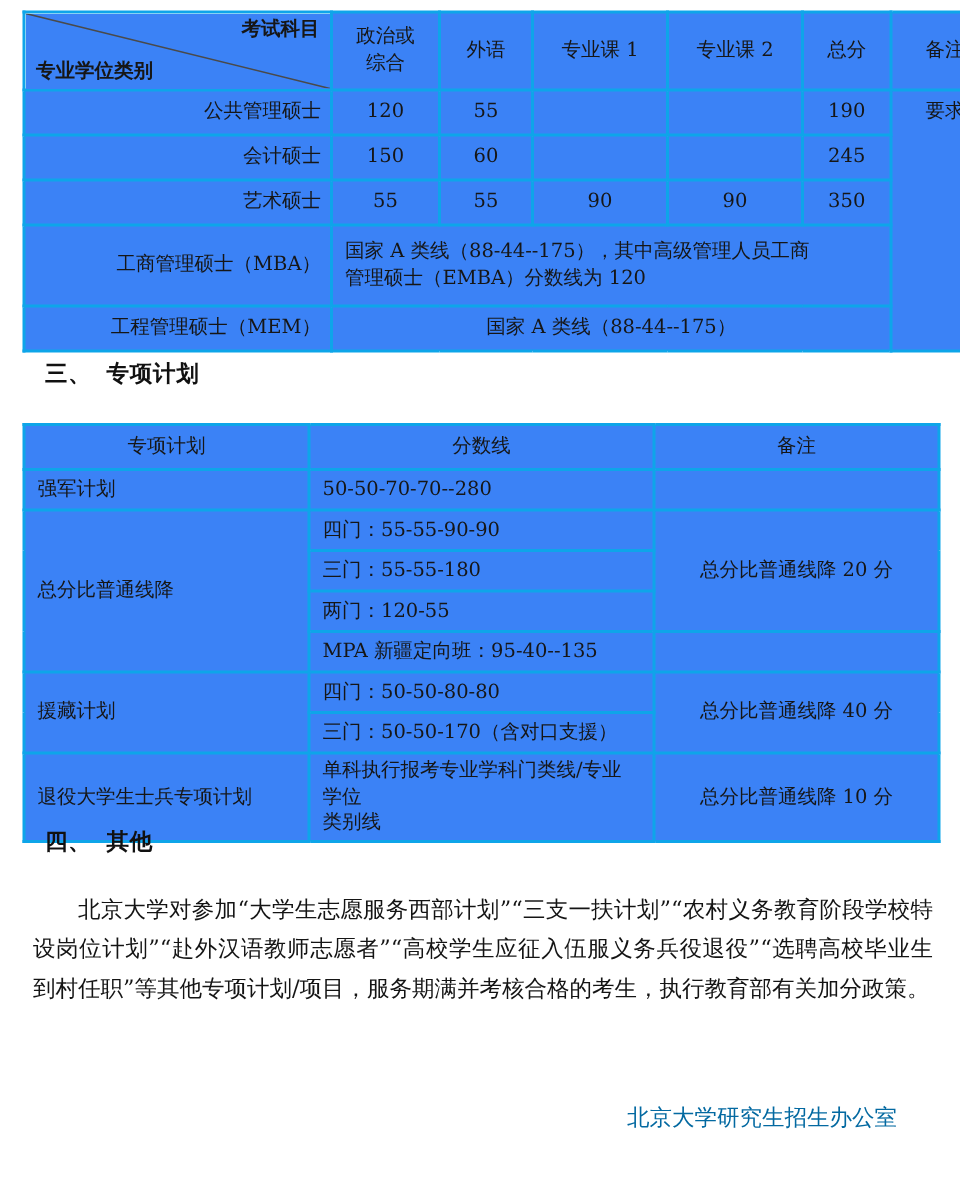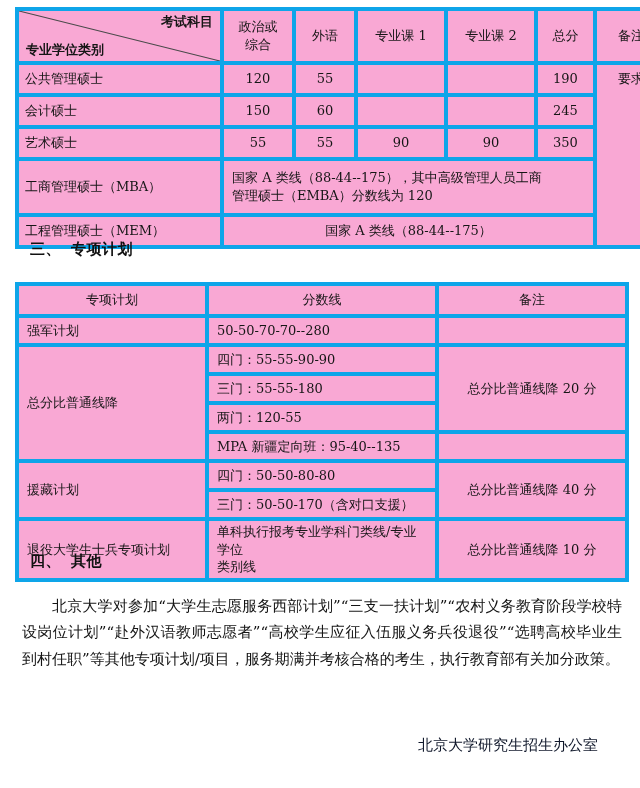--- a/index.html
+++ b/index.html
@@ -25,30 +25,30 @@
 
   
   table.doc-table {
     border-collapse: collapse;
     table-layout: fixed;
     font-family: "DejaVu Serif", "Liberation Serif", serif;
     color: #161616;
   }
   table.doc-table td,
   table.doc-table th {
-    border: 4px solid #0ea5e9;
+    border: 2px solid #0ea5e9;
     padding: 2px 6px;
     font-weight: normal;
     font-size: 13px;
     line-height: 1.35;
     vertical-align: middle;
-    background: #f9a8d4;
+    background: #3b82f6;
   }
   .c { text-align: center; }
-  .l { text-align: left; }
+  .l { text-align: right; }
 
   
   #table-one-wrap {
     position: absolute;
     left: 15px;
     top: 7px;
     width: 610px;
   }
   #table-one { width: 610px; }
   #table-one td { height: 24px; }
@@ -160,21 +160,21 @@
   }
 
   
   #signature {
     position: absolute;
     right: 42px;
     top: 734px;
     text-align: center;
     font-size: 15px;
     line-height: 1.55;
-    color: #0f172a;
+    color: #0369a1;
   }
 </style>
 </head>
 <body>
 
 <div class="page">
 
   <div id="table-one-wrap">
     <table class="doc-table" id="table-one">
       <colgroup>

